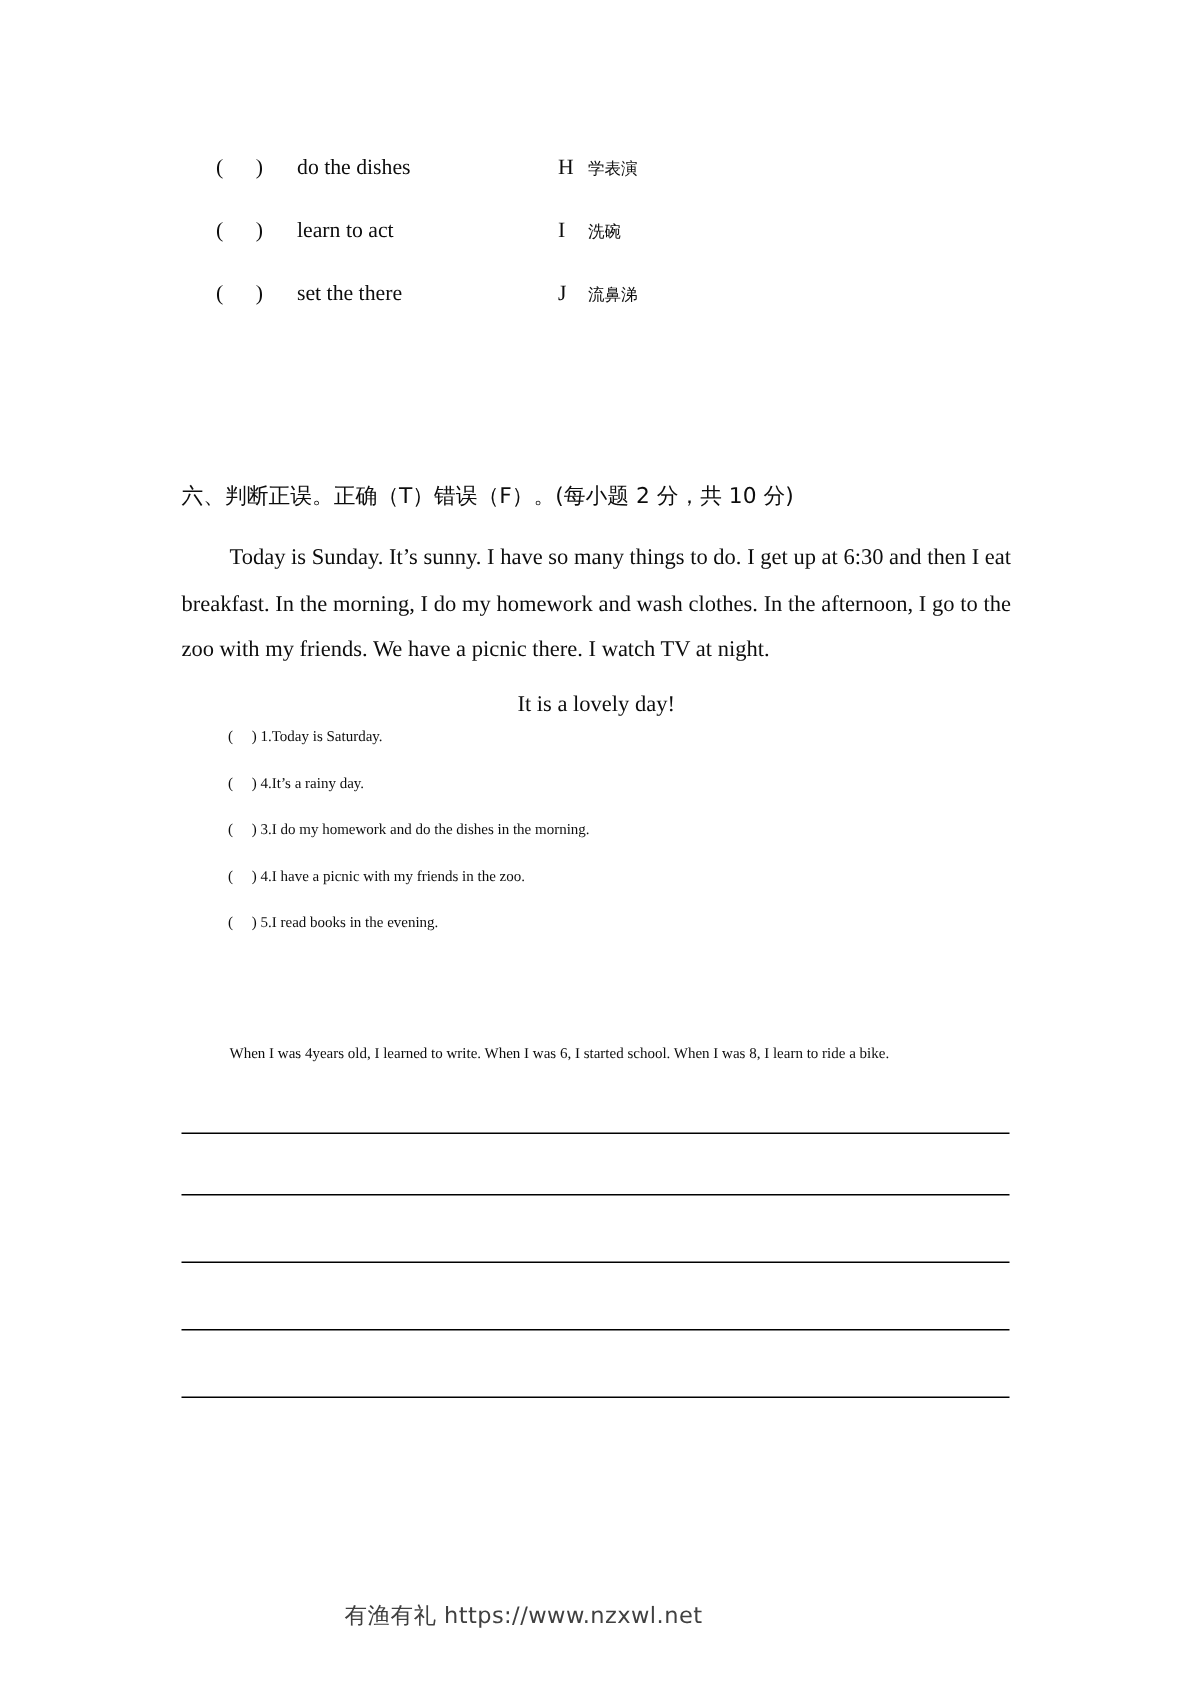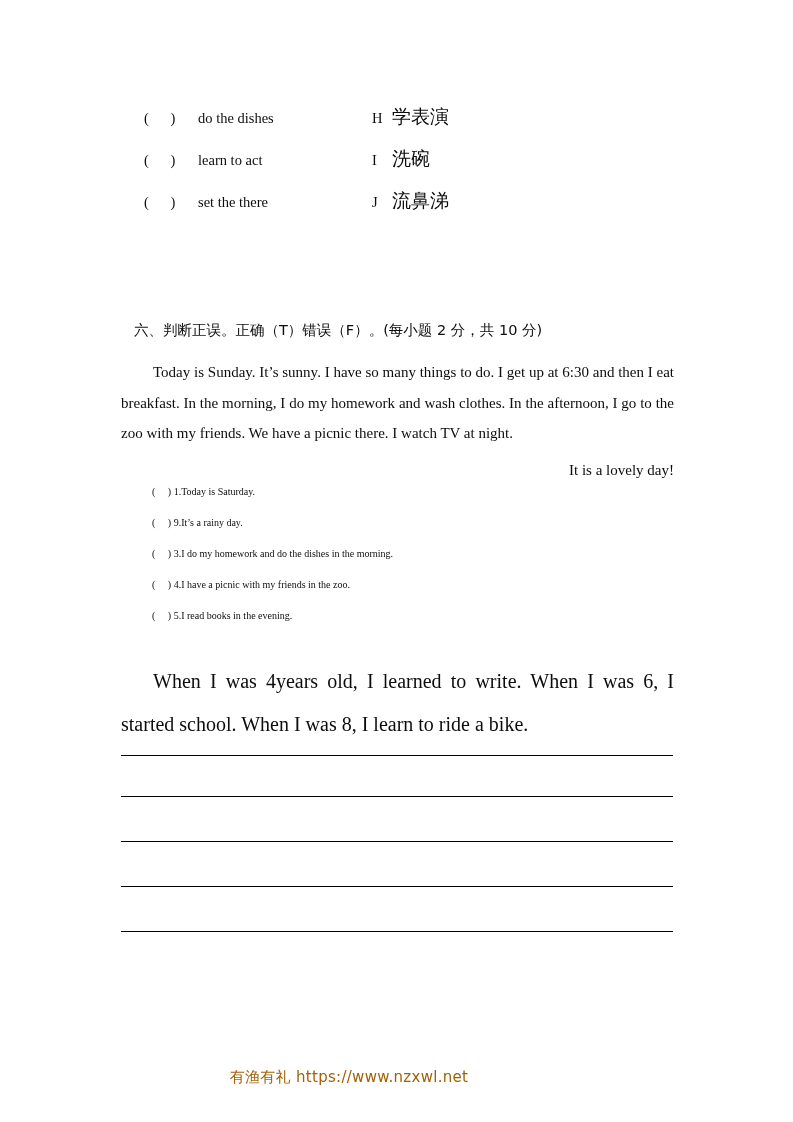--- a/index.html
+++ b/index.html
@@ -40,74 +40,73 @@
     display: inline-block;
     width: 174px;
   }
   .match-key {
     display: inline-block;
     width: 20px;
     text-align: left;
   }
   .match-cn {
     font-family: "DejaVu Sans", "Liberation Sans", sans-serif;
-    font-size: 19px;
+    font-size: 11px;
   }
 
   
   .sec-heading {
     position: absolute;
     left: 121px;
     font-family: "DejaVu Sans", "Liberation Sans", sans-serif;
     font-size: 14.5px;
     color: #0d0d0d;
     white-space: pre;
-    margin-left: 13px;
   }
   #sec6-heading { top: 321px; }
   #sec7-heading { top: 643px; }
 
   
   .passage {
     position: absolute;
     left: 121px;
     width: 553px;
     font-size: 15px;
     line-height: 30.6px;
     text-align: justify;
     text-justify: inter-word;
     text-indent: 32px;
   }
   #passage6 { top: 357px; }
 
   .passage-last-line {
-    text-align: right;
+    text-align: center;
   }
 
   
   .tf-list {
     position: absolute;
     left: 152px;
     top: 486px;
     width: 520px;
   }
   .tf-item {
     height: 31px;
     font-size: 10px;
     white-space: pre;
   }
 
   
   .essay {
     position: absolute;
     left: 121px;
-    top: 660px;
+    top: 694px;
     width: 553px;
-    font-size: 20px;
-    line-height: 43px;
+    font-size: 10px;
+    line-height: 17px;
     text-align: justify;
     text-justify: inter-word;
     text-indent: 32px;
   }
 
   
   .writing-lines {
     position: absolute;
     left: 121px;
     top: 755px;
@@ -123,21 +122,21 @@
 
   
   .watermark {
     position: absolute;
     left: 0;
     top: 1068px;
     width: 698px;
     text-align: center;
     font-family: "DejaVu Sans", "Liberation Sans", sans-serif;
     font-size: 15px;
-    color: #a16207;
+    color: #404040;
     letter-spacing: 0.3px;
   }
 </style>
 </head>
 <body>
 
 <div class="page">
 
   <div class="match-block">
 
@@ -168,21 +167,21 @@
 
   <div class="passage" id="passage6">
     <span>Today is Sunday. It’s sunny. I have so many things to do. I get up at 6:30 and then I eat breakfast. In the morning, I do my homework and wash clothes. In the afternoon, I go to the zoo with my friends. We have a picnic there. I watch TV at night.</span>
   </div>
   <div class="passage passage-last-line" style="top: 455px;">
     <span style="display:block;text-indent:0;">It is a lovely day!</span>
   </div>
 
   <div class="tf-list">
     <div class="tf-item">(     ) 1.Today is Saturday.</div>
-    <div class="tf-item">(     ) 9.It’s a rainy day.</div>
+    <div class="tf-item">(     ) 4.It’s a rainy day.</div>
     <div class="tf-item">(     ) 3.I do my homework and do the dishes in the morning.</div>
     <div class="tf-item">(     ) 4.I have a picnic with my friends in the zoo.</div>
     <div class="tf-item">(     ) 5.I read books in the evening.</div>
   </div>
 
 
   <div class="essay">When I was 4years old, I learned to write. When I was 6, I started school. When I was 8, I learn to ride a bike.</div>
 
   <div class="writing-lines">
     <div class="write-line"></div>

